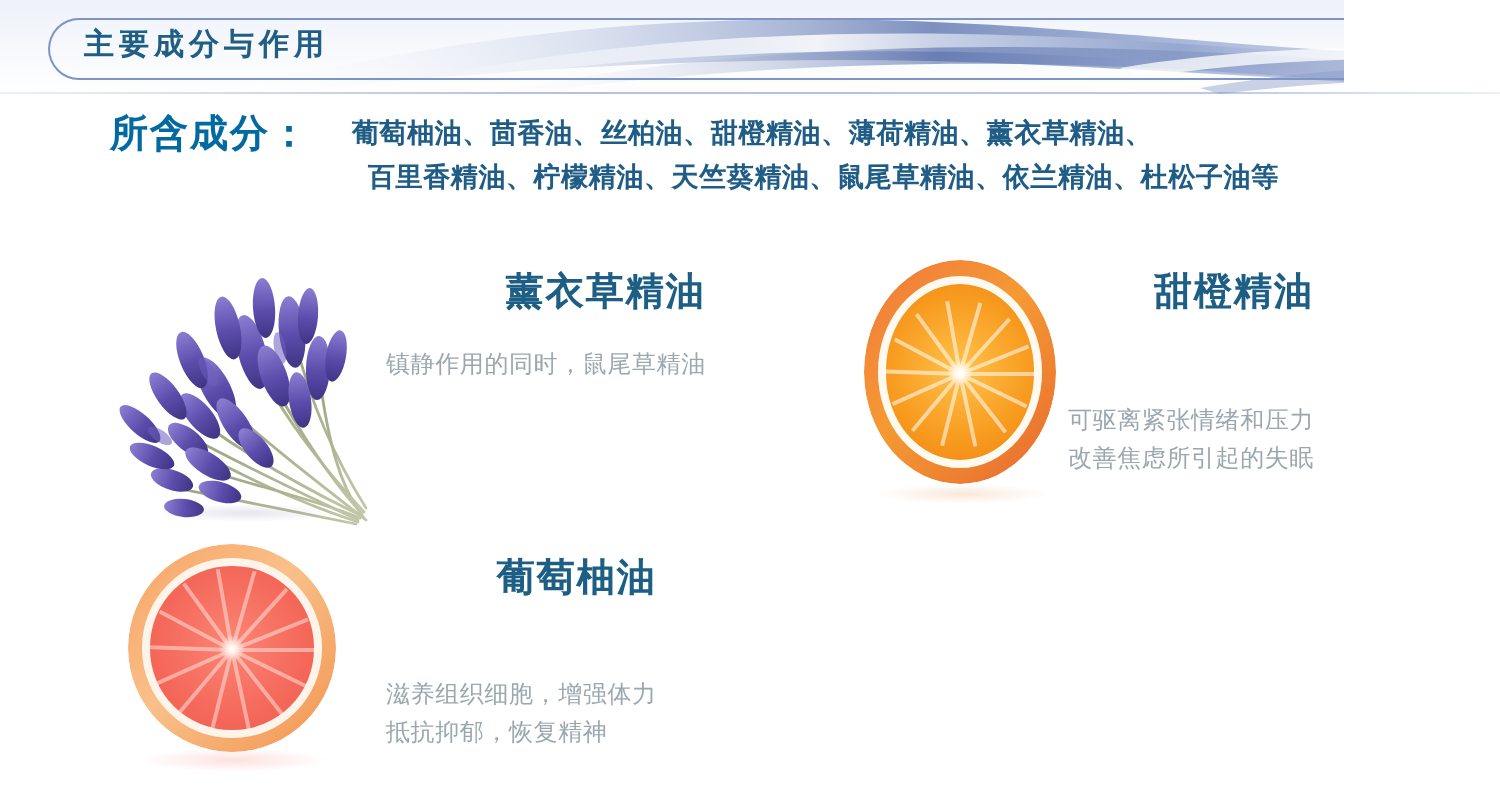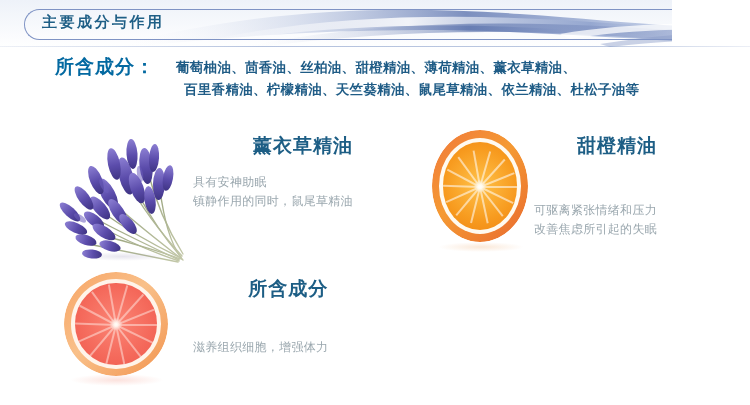--- a/index.html
+++ b/index.html
@@ -229,21 +229,20 @@
       <ellipse cx="100" cy="54" rx="3" ry="8" transform="rotate(-10 100 54)"></ellipse>
       <ellipse cx="40" cy="98" rx="3" ry="7" transform="rotate(-56 40 98)"></ellipse>
     </g>
   </svg>
 </div>
 <div class="lav-shadow"></div>
 
 <div class="prod" id="lavender-block">
   <div class="prod-title">薰衣草精油</div>
   <div class="prod-desc">
-    <div>具有安神助眠</div>
     <div>镇静作用的同时，鼠尾草精油</div>
   </div>
 </div>
 
 <div class="pic" id="orange-photo">
   <div class="citrus">
     <div class="rind"></div>
     <div class="pith"></div>
     <div class="flesh">
       <div class="seg" style="transform:rotate(0deg)"></div>
@@ -293,17 +292,18 @@
       <div class="seg" style="transform:rotate(286deg)"></div>
       <div class="seg" style="transform:rotate(312deg)"></div>
       <div class="seg" style="transform:rotate(338deg)"></div>
       <div class="core"></div>
     </div>
   </div>
 </div>
 <div class="grape-shadow"></div>
 
 <div class="prod" id="grapefruit-block">
-  <div class="prod-title">所含成分</div>
+  <div class="prod-title">葡萄柚油</div>
   <div class="prod-desc">
     <div>滋养组织细胞，增强体力</div>
+    <div>抵抗抑郁，恢复精神</div>
   </div>
 </div>
 
 </body></html>

